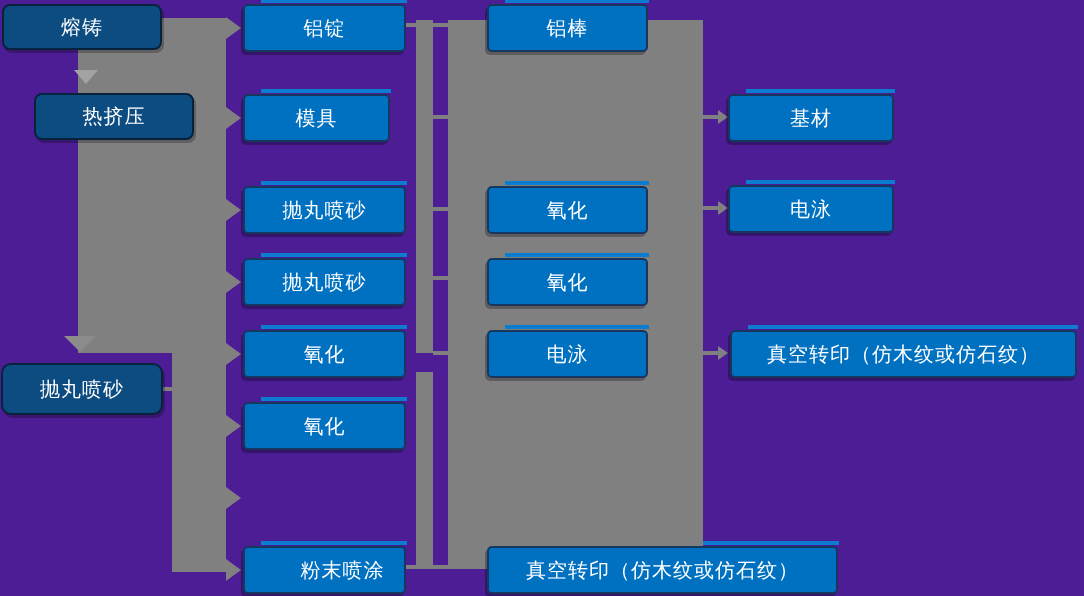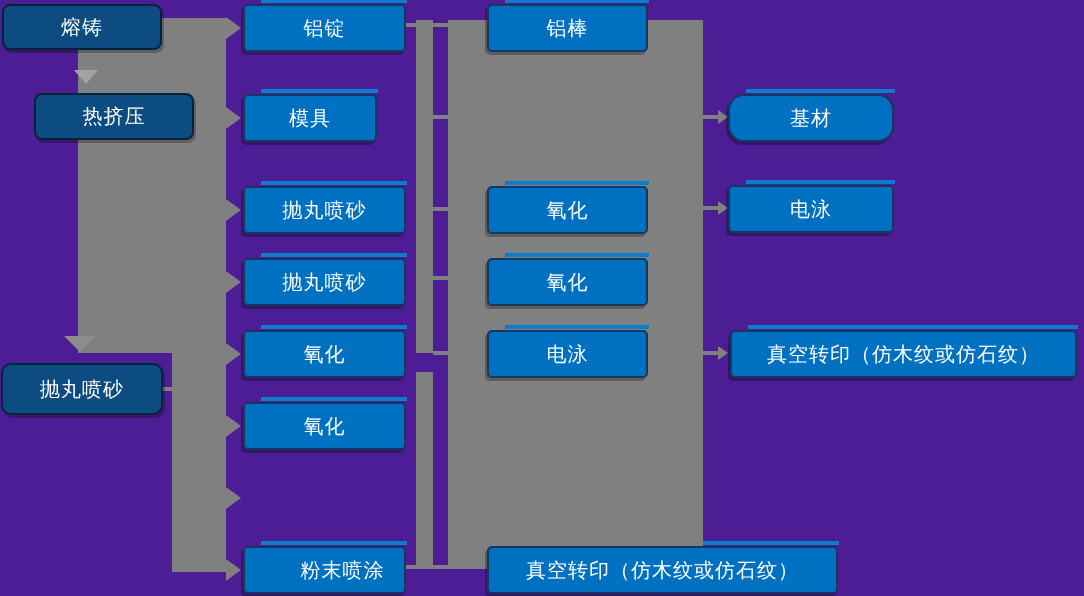--- a/index.html
+++ b/index.html
@@ -63,21 +63,21 @@
     </div>
     <div class="node dark" style="left: 2px; top: 93px; width: 160px; height: 47px; margin-left: 32px;">
       <span class="lbl">热挤压</span>
     </div>
     <div class="node dark" style="left: 1px; top: 363px; width: 162px; height: 52px; border-radius: 10px;">
       <span class="lbl">抛丸喷砂</span>
     </div>
     <div class="node bright" style="left: 243px; top: 4px; width: 163px; height: 48px;">
       <span class="lbl">铝锭</span>
     </div>
-    <div class="node bright" style="left: 243px; top: 94px; width: 134px; height: 48px;">
+    <div class="node bright" style="left: 243px; top: 94px; width: 147px; height: 48px;">
       <span class="lbl">模具</span>
     </div>
     <div class="node bright" style="left: 243px; top: 186px; width: 163px; height: 48px;">
       <span class="lbl">抛丸喷砂</span>
     </div>
     <div class="node bright" style="left: 243px; top: 258px; width: 163px; height: 48px;">
       <span class="lbl">抛丸喷砂</span>
     </div>
     <div class="node bright" style="left: 243px; top: 330px; width: 163px; height: 48px;">
       <span class="lbl">氧化</span>
@@ -96,21 +96,21 @@
     </div>
     <div class="node bright" style="left: 487px; top: 258px; width: 161px; height: 48px;">
       <span class="lbl">氧化</span>
     </div>
     <div class="node bright" style="left: 487px; top: 330px; width: 161px; height: 48px;">
       <span class="lbl">电泳</span>
     </div>
     <div class="node bright" style="left: 487px; top: 546px; width: 351px; height: 48px; --strip-left: 214px;">
       <span class="lbl">真空转印（仿木纹或仿石纹）</span>
     </div>
-    <div class="node bright" style="left: 728px; top: 94px; width: 166px; height: 48px; border-radius: 16px;">
+    <div class="node bright" style="left: 728px; top: 94px; width: 166px; height: 48px;">
       <span class="lbl">基材</span>
     </div>
     <div class="node bright" style="left: 728px; top: 185px; width: 166px; height: 48px;">
       <span class="lbl">电泳</span>
     </div>
     <div class="node bright" style="left: 730px; top: 330px; width: 347px; height: 48px;">
       <span class="lbl">真空转印（仿木纹或仿石纹）</span>
     </div>
   </div>
 

